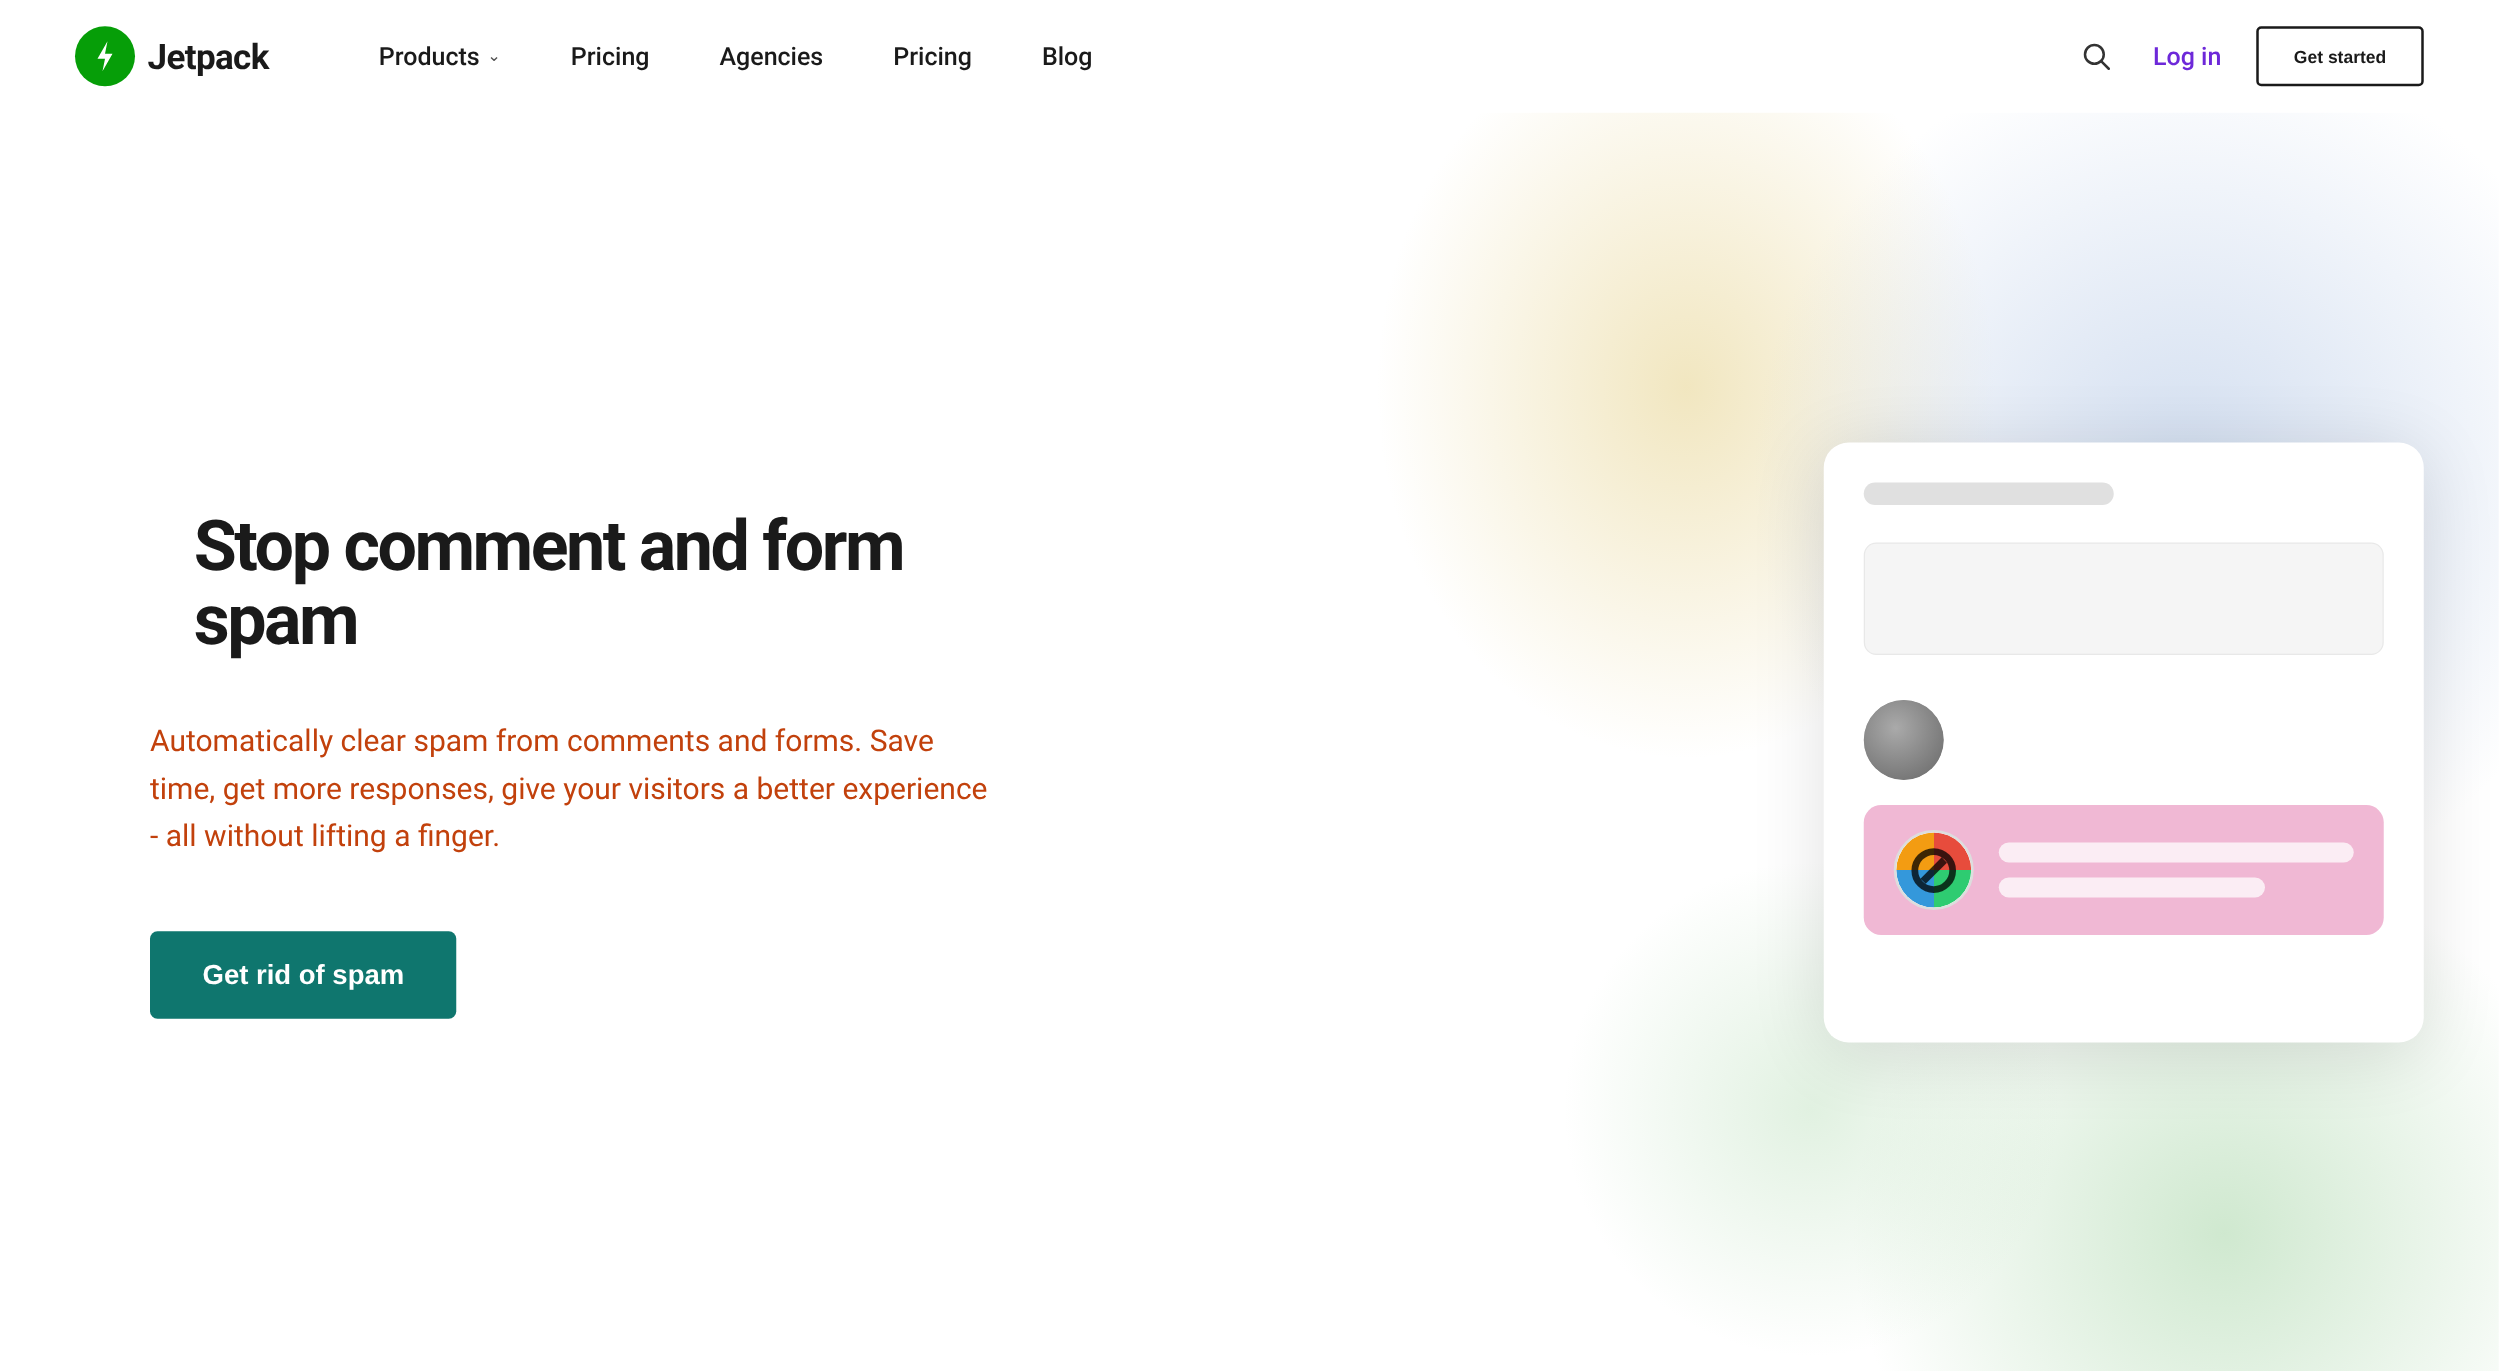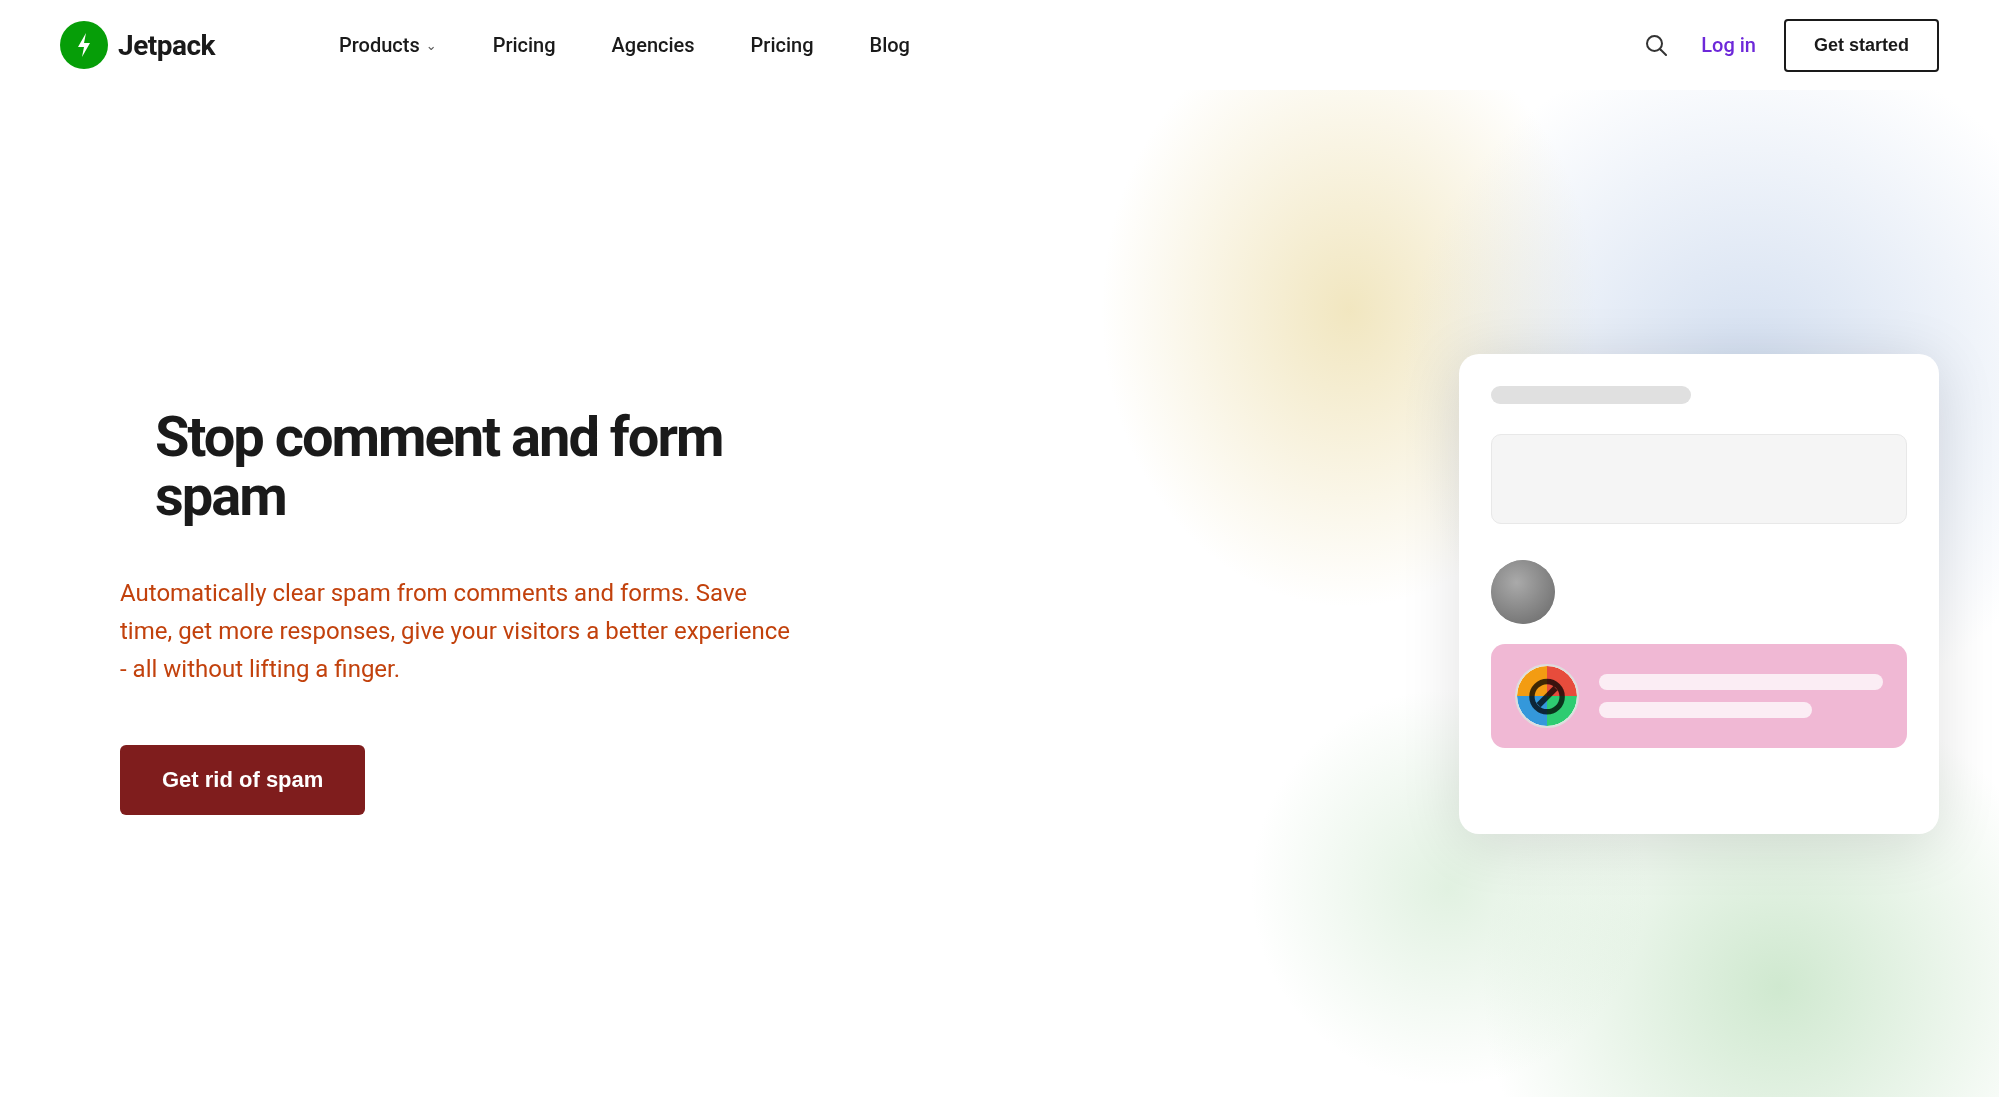--- a/index.html
+++ b/index.html
@@ -24,21 +24,21 @@
       height: 90px;
       position: relative;
       z-index: 10;
       background: #fff;
     }
 
     .logo-area {
       display: flex;
       align-items: center;
       gap: 10px;
-      margin-right: 96px;
+      margin-right: 60px;
       text-decoration: none;
     }
 
     .logo-icon {
       width: 48px;
       height: 48px;
       background: #069e08;
       border-radius: 50%;
       display: flex;
       align-items: center;
@@ -103,21 +103,21 @@
       text-decoration: none;
       color: #6d28d9;
       font-size: 20px;
       font-weight: 500;
     }
 
     .get-started-btn {
       background: #fff;
       border: 2px solid #1a1a1a;
       color: #1a1a1a;
-      font-size: 18px;
+      font-size: 14px;
       font-weight: 600;
       padding: 14px 28px;
       cursor: pointer;
       border-radius: 4px;
       white-space: nowrap;
     }
 
     
     .hero {
       position: relative;
@@ -200,21 +200,21 @@
     .hero-description {
       font-size: 24px;
       color: #c2410c;
       line-height: 1.6;
       max-width: 680px;
       margin-bottom: 56px;
       font-weight: 400;
     }
 
     .cta-button {
-      background: #7f1d1d;
+      background: #0f766e;
       color: #fff;
       border: none;
       font-size: 22px;
       font-weight: 700;
       padding: 22px 42px;
       border-radius: 6px;
       cursor: pointer;
       display: inline-block;
       margin-bottom: 24px;
     }

